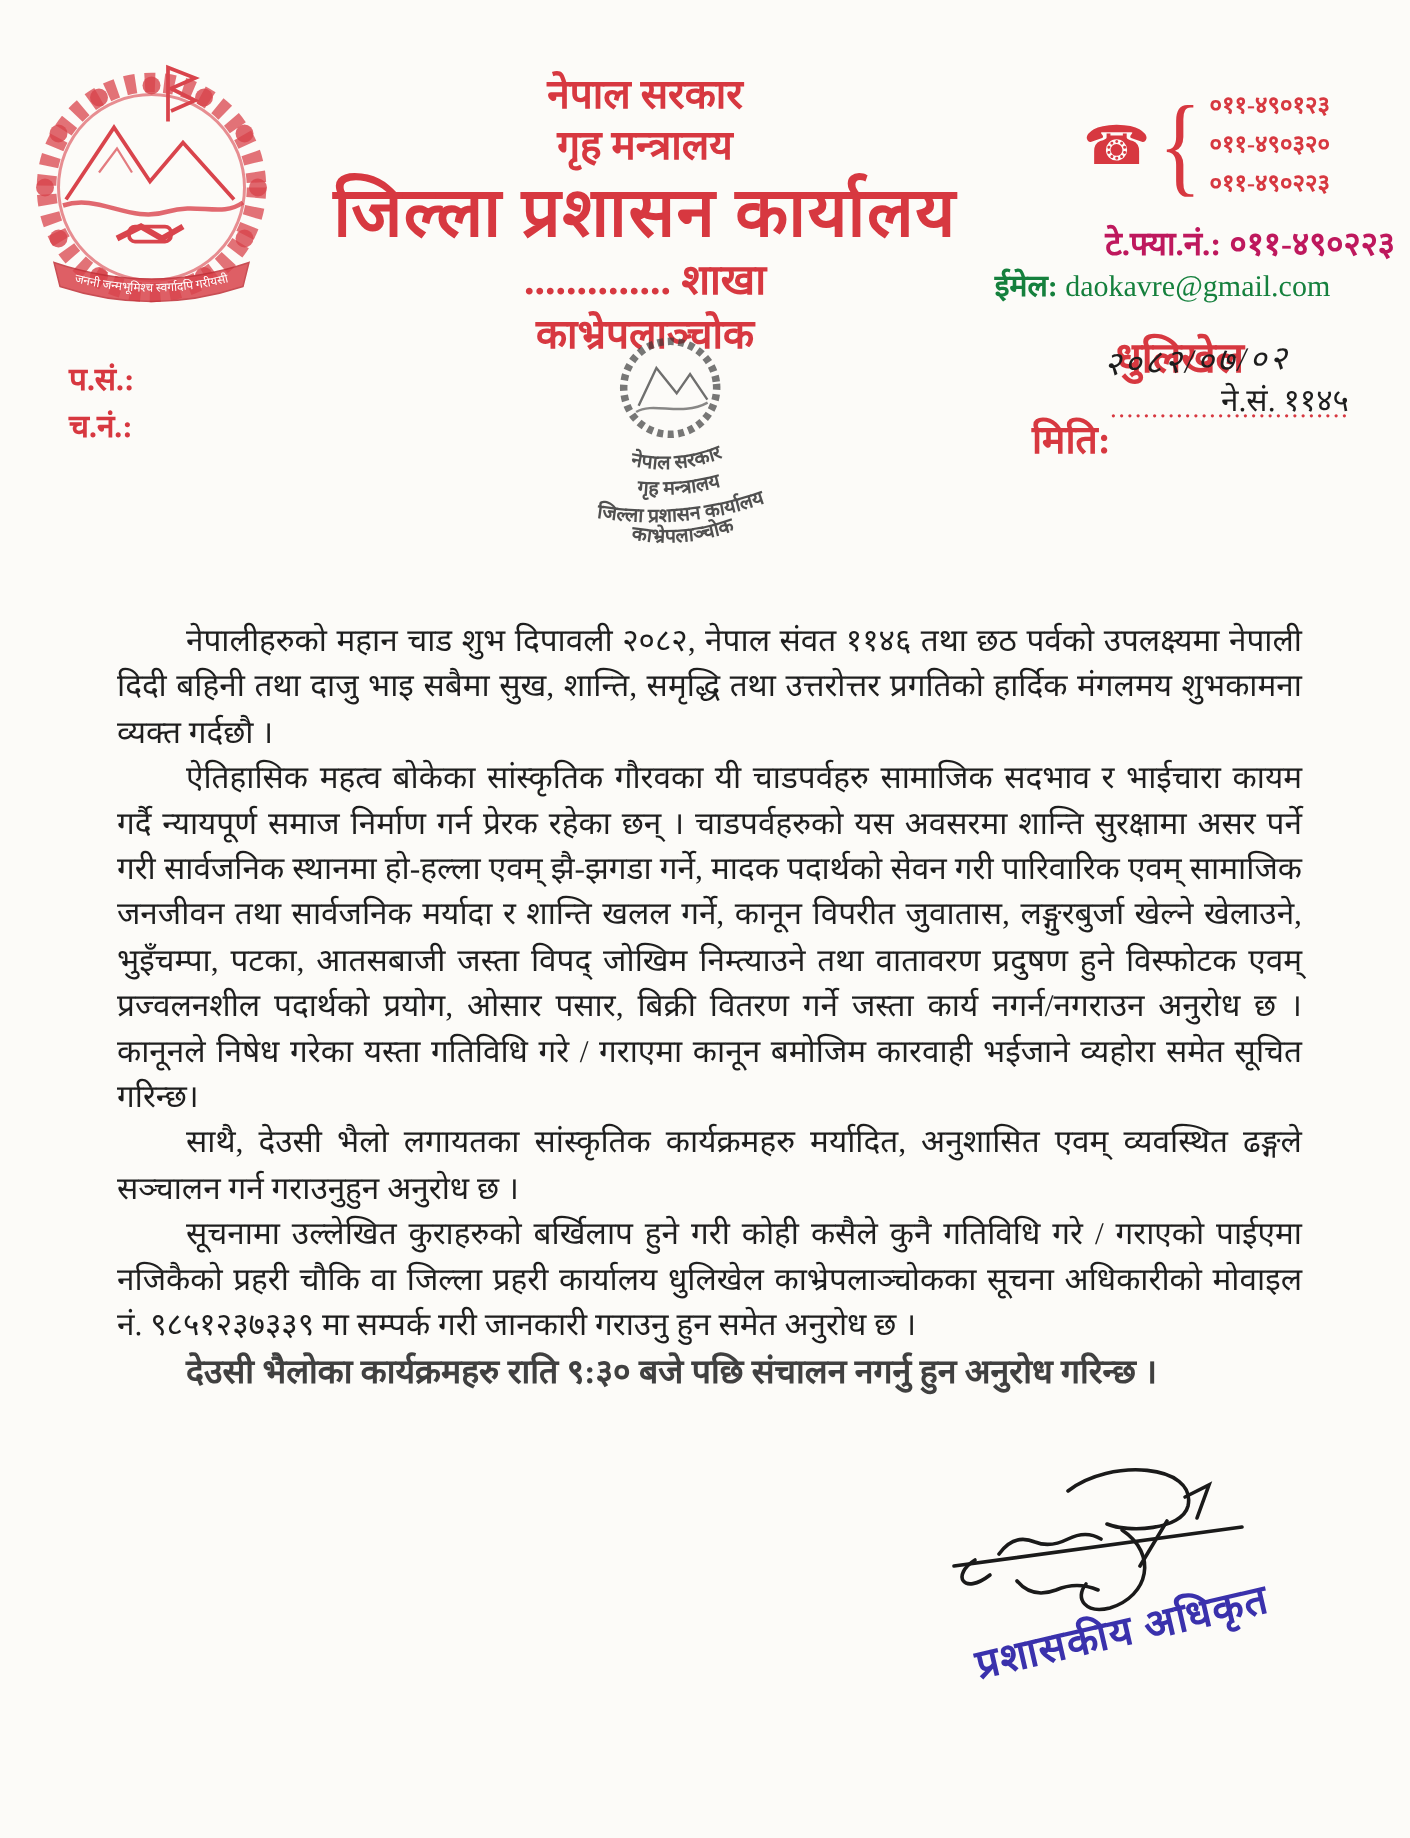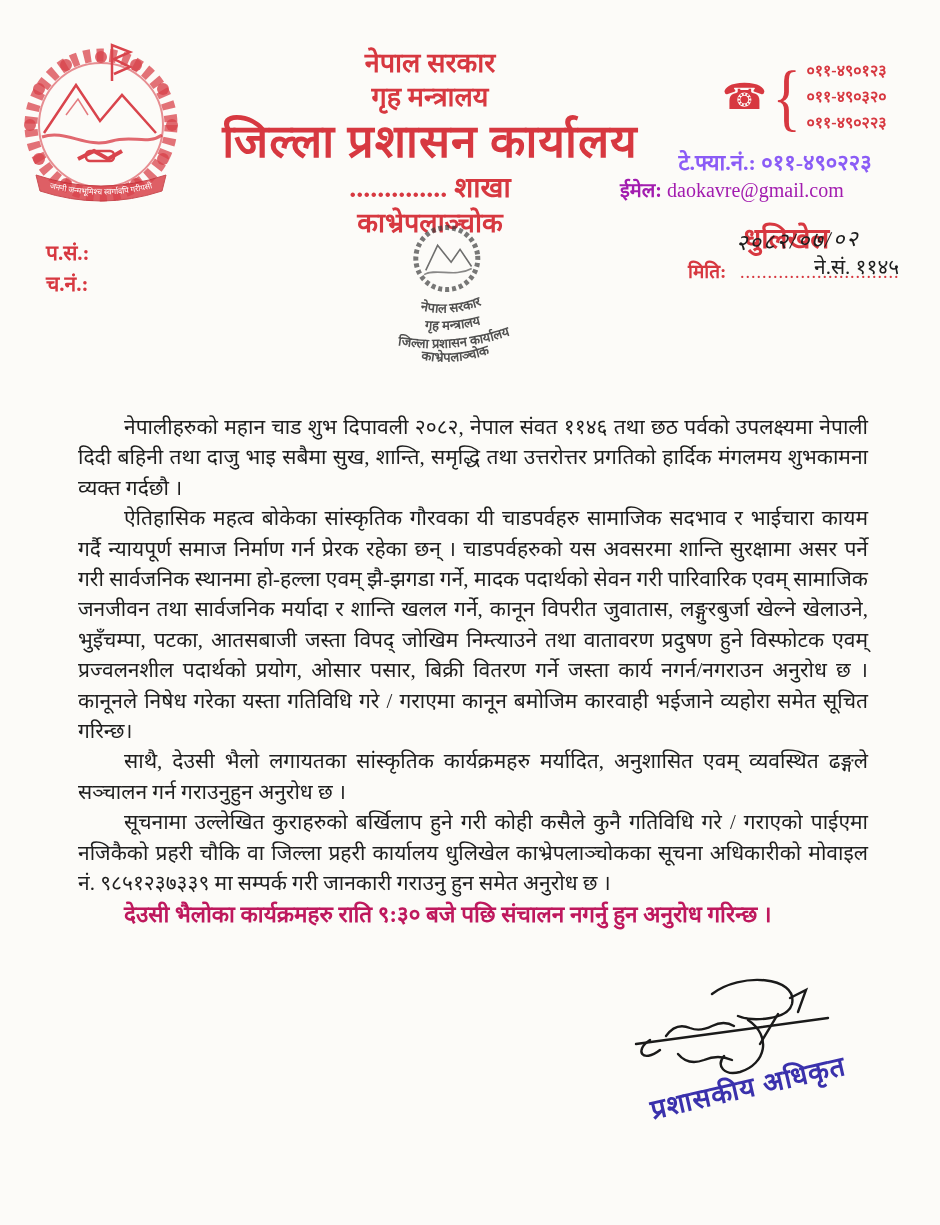--- a/index.html
+++ b/index.html
@@ -15,40 +15,40 @@
   .head-gov{font-size:27px;font-weight:700;line-height:34px;}
   .head-min{font-size:27px;font-weight:700;line-height:34px;}
   .head-office{font-size:46px;font-weight:800;line-height:56px;letter-spacing:1px;}
   .head-branch{font-size:28px;font-weight:700;line-height:36px;}
   .head-district{font-size:27px;font-weight:700;line-height:34px;}
   
   .phone-block{position:absolute;left:722px;top:58px;display:flex;align-items:center;color:#d73840;}
   .phone-icon{font-size:36px;line-height:36px;margin-right:2px;}
   .phone-brace{font-size:74px;font-weight:400;line-height:74px;transform:scaleX(.8);margin-right:2px;font-family:"Liberation Serif",serif;}
   .phone-list{display:flex;flex-direction:column;font-size:16px;font-weight:700;line-height:26px;white-space:nowrap;}
-  .fax-line{position:absolute;left:620px;top:146px;width:310px;text-align:center;font-size:22px;font-weight:700;color:#8b5cf6;white-space:nowrap;}
-  .email-line{position:absolute;left:620px;top:176px;width:310px;font-size:20px;color:#a21caf;white-space:nowrap;}
+  .fax-line{position:absolute;left:620px;top:146px;width:310px;text-align:right;font-size:22px;font-weight:700;color:#be185d;white-space:nowrap;}
+  .email-line{position:absolute;left:620px;top:176px;width:310px;text-align:center;font-size:20px;color:#15803d;white-space:nowrap;}
   .email-line .lat{font-family:"Liberation Serif",serif;font-size:20px;}
   
   .refs{position:absolute;left:46px;top:238px;font-size:21px;font-weight:700;color:#d73840;line-height:31px;}
   
   .dateline{position:absolute;left:660px;top:218px;width:260px;}
   .dl-place{position:absolute;left:84px;top:0;font-size:28px;font-weight:700;color:#d73840;}
   .dl-hand{position:absolute;left:76px;top:6px;font-size:22px;color:#1d1d1d;transform:rotate(-2deg);font-style:italic;letter-spacing:2px;white-space:nowrap;}
-  .dl-miti{position:absolute;left:28px;top:40px;font-size:19px;font-weight:700;color:#d73840;}
+  .dl-miti{position:absolute;left:28px;top:56px;font-size:26px;font-weight:700;color:#d73840;}
   .dl-nesam{position:absolute;left:118px;top:34px;font-size:21px;color:#1d1d1d;white-space:nowrap;margin-left:36px;}
   .dl-dots{position:absolute;left:80px;top:44px;font-size:18px;color:#d73840;letter-spacing:1px;overflow:hidden;white-space:nowrap;width:170px;}
   
   .office-stamp{position:absolute;left:322px;top:224px;width:266px;height:142px;transform:rotate(-5deg);opacity:.85;}
   
   .notice-title{position:absolute;left:0;top:350px;width:100%;text-align:center;font-size:29px;font-weight:600;color:#161616;letter-spacing:2px;}
   
   .body-text{position:absolute;left:78px;top:412px;width:790px;font-size:21px;line-height:30.4px;text-align:justify;color:#1e1e1e;}
   .body-text p{margin:0;text-indent:46px;}
-  .bold-line{margin-top:30px;font-size:22.5px;font-weight:700;text-indent:0;line-height:32px;color:#be185d;}
+  .bold-line{margin-top:30px;font-size:22.5px;font-weight:700;text-indent:0;line-height:32px;color:#404040;}
   
   .sig-scribble{position:absolute;left:620px;top:978px;width:230px;height:110px;}
   .sig-title{position:absolute;left:648px;top:1068px;font-size:27px;font-weight:700;color:#3a31ac;transform:rotate(-13deg);letter-spacing:1px;white-space:nowrap;}
 </style>
 </head>
 <body>
 
 <div class="page">
 
   <svg class="emblem" viewBox="0 0 170 170">

